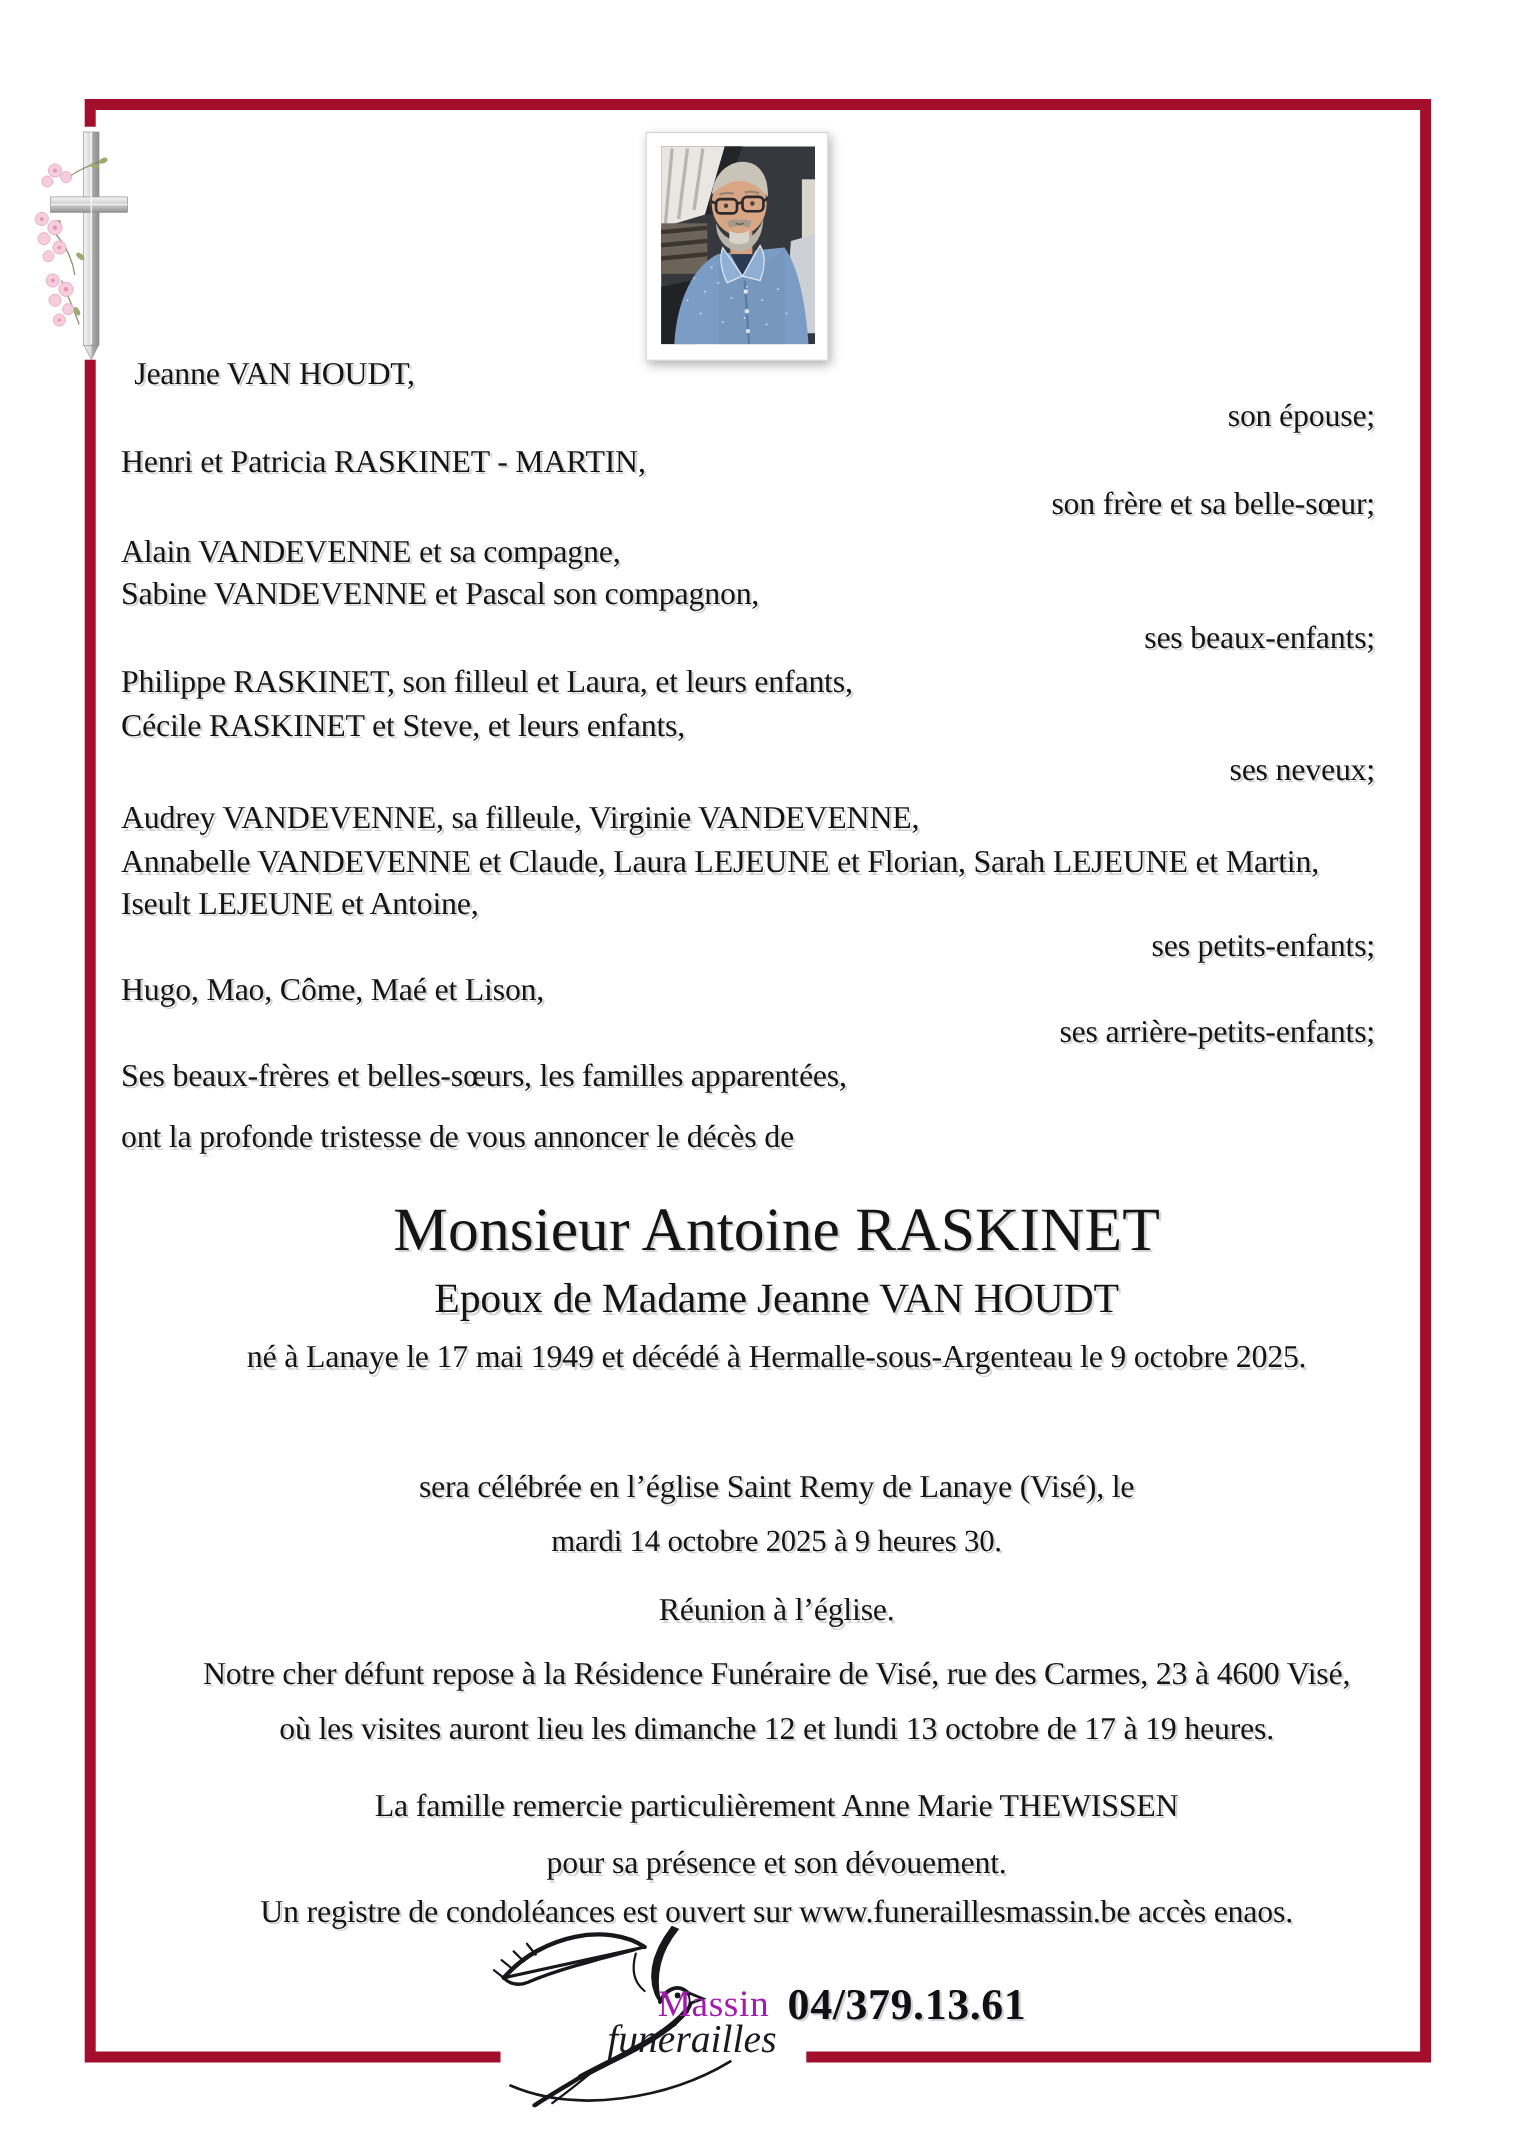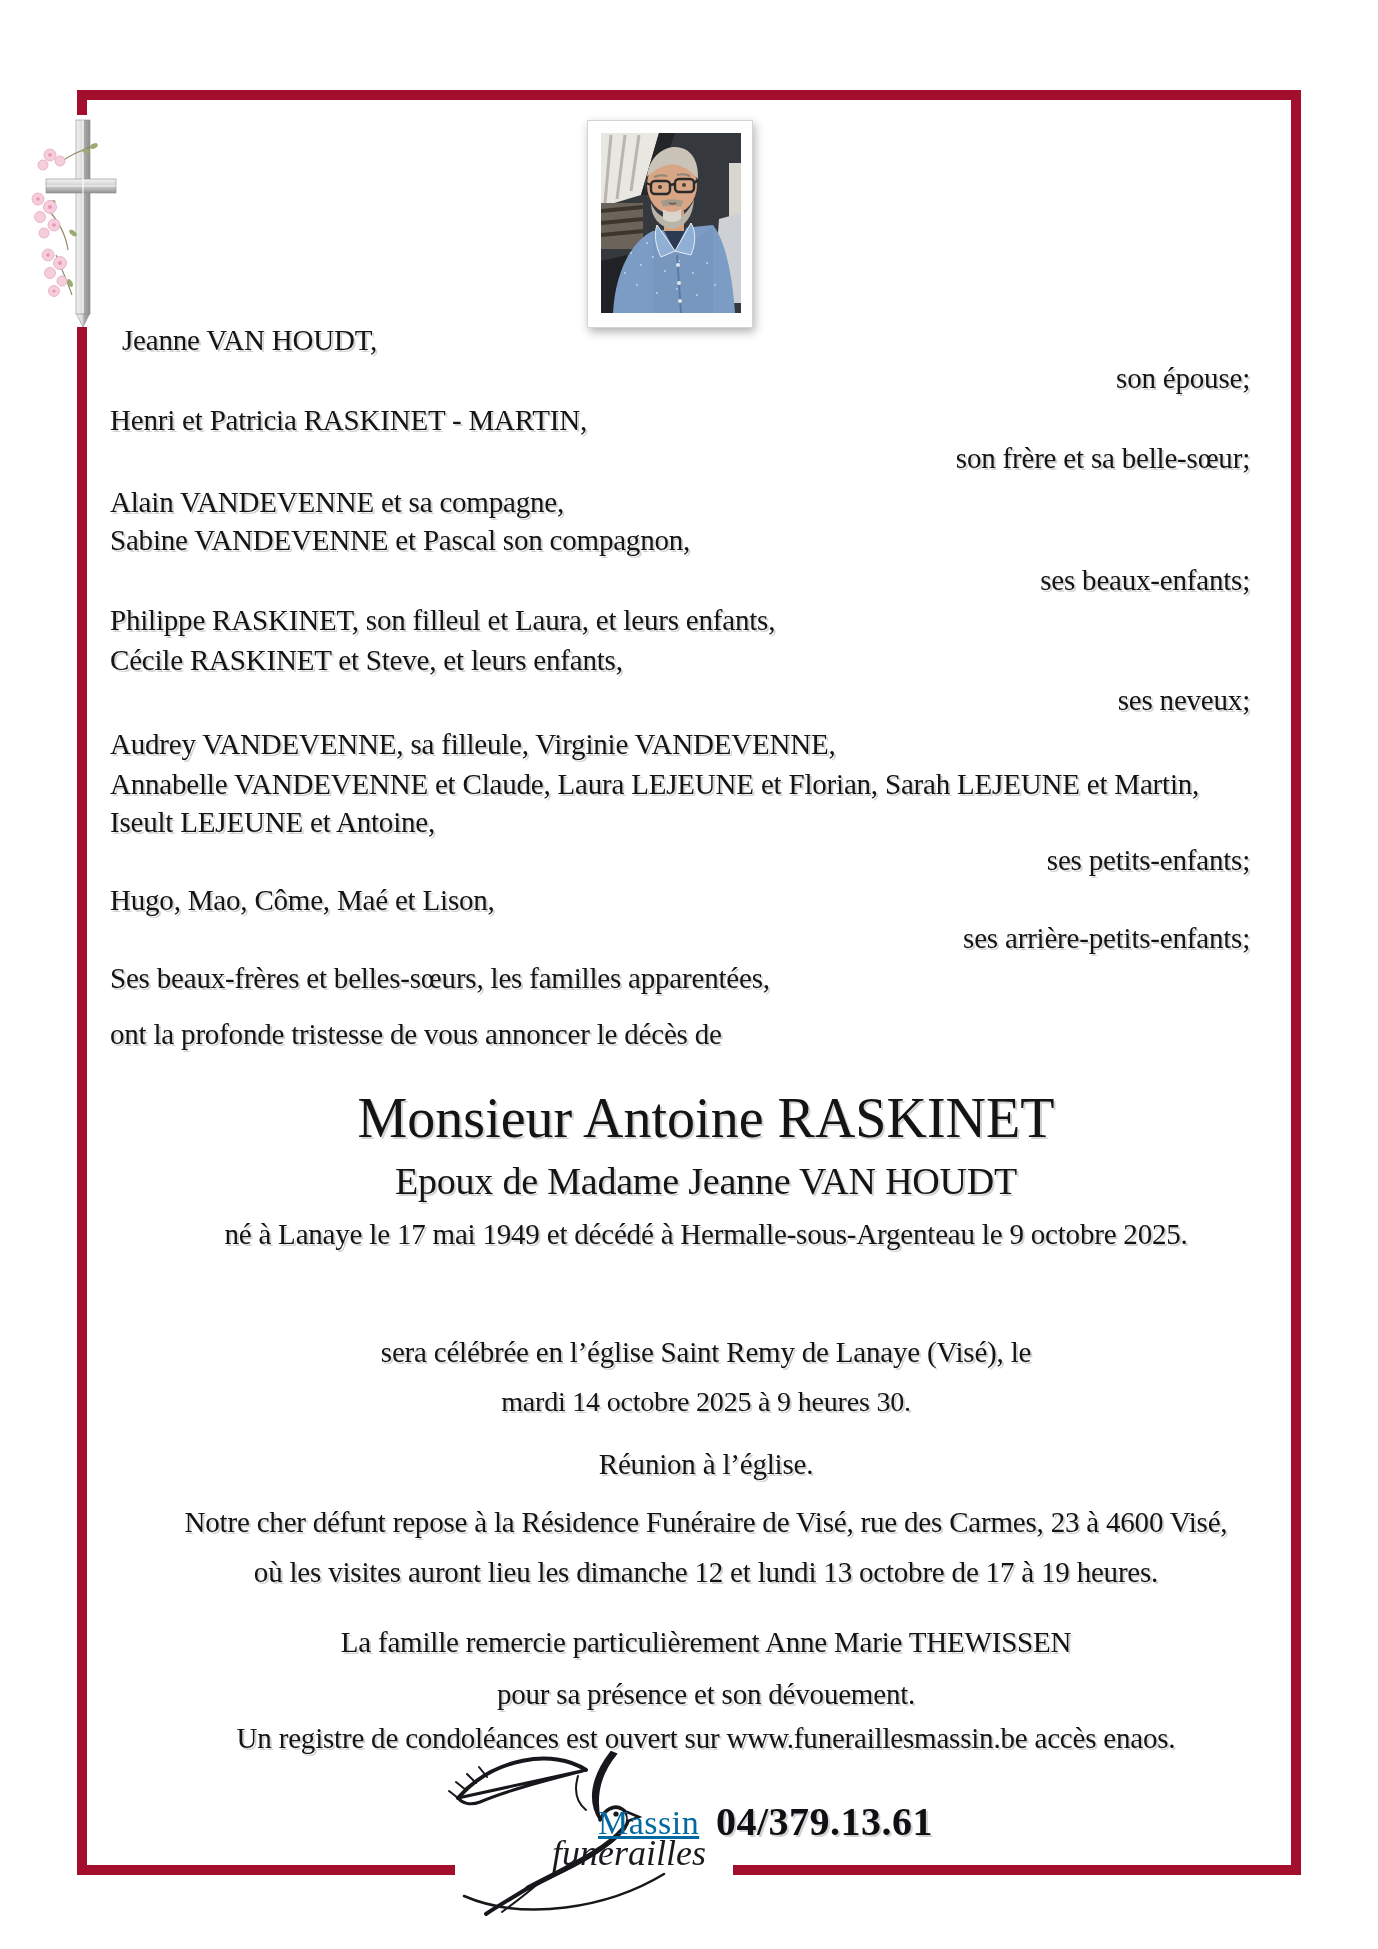--- a/index.html
+++ b/index.html
@@ -27,22 +27,22 @@
   .photo{
     position:absolute;left:587px;top:120px;width:166px;height:208px;background:#ffffff;
     box-sizing:border-box;border:1px solid #d6d4d1;box-shadow:2px 4px 9px rgba(0,0,0,0.30);
     padding:12px 13px 16px 13px;
   }
   .photo svg{display:block;}
   .cross-deco{position:absolute;left:28px;top:115px;width:100px;height:215px;}
   .logo-gap{position:absolute;left:455px;top:1854px;width:278px;height:32px;background:#ffffff;}
   .dove{position:absolute;left:428px;top:1746px;width:300px;height:170px;}
   .brand{
-    position:absolute;left:598px;top:1804px;font-size:34px;color:#0369a1;
-    letter-spacing:0.5px;white-space:nowrap;text-decoration:underline;
+    position:absolute;left:598px;top:1804px;font-size:34px;color:#a21caf;
+    letter-spacing:0.5px;white-space:nowrap;
   }
   .brand-sub{
     position:absolute;left:552px;top:1832px;font-size:36px;font-style:italic;
     color:#1a1a1e;letter-spacing:0;white-space:nowrap;
   }
   .phone{
     position:absolute;left:716px;top:1798px;font-size:40px;font-weight:bold;
     color:#101014;white-space:nowrap;letter-spacing:0.5px;
   }
 </style>

